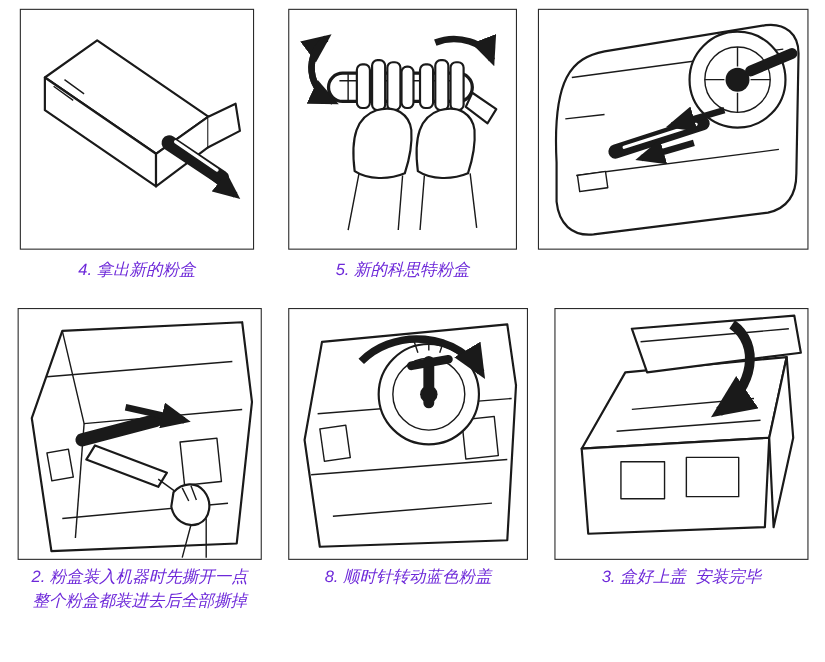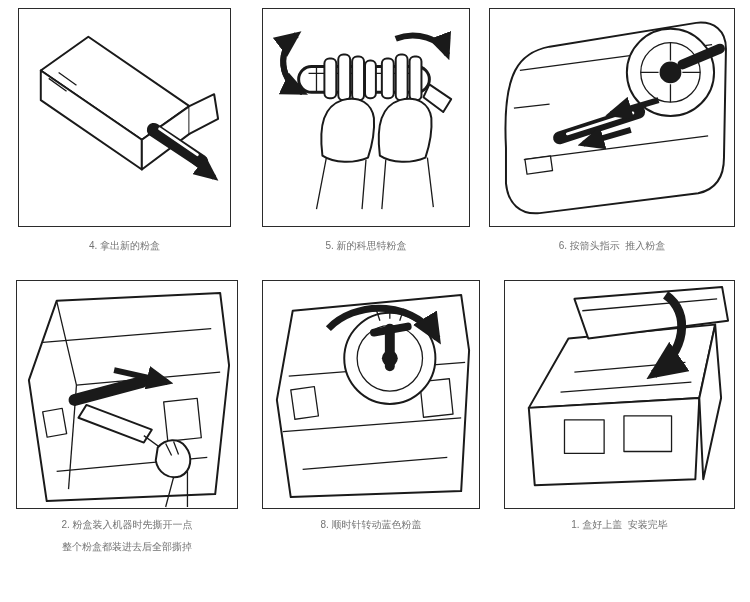--- a/index.html
+++ b/index.html
@@ -13,25 +13,26 @@
     overflow:hidden;
   }
   .panel {
     position:absolute;
     border:1px solid #2b2b2b;
     background:#ffffff;
   }
   .panel svg { width:100%; height:100%; display:block; }
   .caption {
     position:absolute;
-    font-size:10px;
+    font-size:15px;
     line-height:22px;
     text-align:center;
     white-space:pre-wrap;
-    color:#737373;
+    color:#6d28d9;
+    font-style:italic;
   }
   .ln { stroke:#1a1a1a; fill:none; stroke-width:2; stroke-linejoin:round; stroke-linecap:round; }
   .thin { stroke:#1a1a1a; fill:none; stroke-width:1.3; stroke-linejoin:round; }
   .fillw { fill:#ffffff; }
   .dark { stroke:#1a1a1a; stroke-linecap:round; }
 </style>
 </head>
 <body>
 
 <div class="page">
@@ -200,19 +201,18 @@
       <g>
         <path class="ln fillw" d="M70,18 L219,6 L225,40 L84,58 Z"></path>
         <path class="thin" d="M78,30 L214,18"></path>
       </g>
       <path d="M162,14 C188,32 182,72 150,94" stroke="#1a1a1a" fill="none" stroke-width="9" marker-end="url(#m9)"></path>
     </svg>
   </section>
 
   <div class="caption" style="left:18px;  top:235px; width:213px;">4. 拿出新的粉盒</div>
   <div class="caption" style="left:262px; top:235px; width:208px;text-align:center;">5. 新的科思特粉盒</div>
-  <div class="caption" style="left:489px; top:235px; width:246px;">6. 按箭头指示  推入粉盒</div>
   <div class="caption" style="left:6px;   top:514px; width:242px;">2. 粉盒装入机器时先撕开一点
 整个粉盒都装进去后全部撕掉</div>
   <div class="caption" style="left:262px; top:514px; width:218px;text-align:center;">8. 顺时针转动蓝色粉盖</div>
-  <div class="caption" style="left:504px; top:514px; width:231px;">1. 盒好上盖  安装完毕</div>
+  <div class="caption" style="left:504px; top:514px; width:231px;">3. 盒好上盖  安装完毕</div>
 
 </div>
 
 </body></html>

